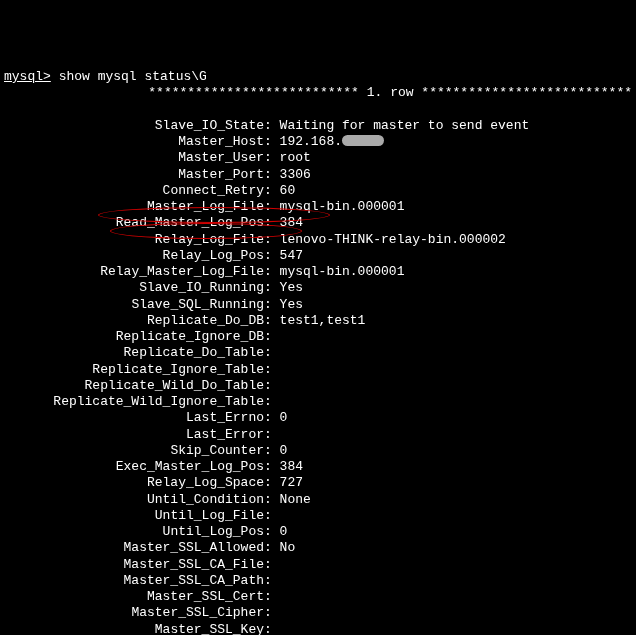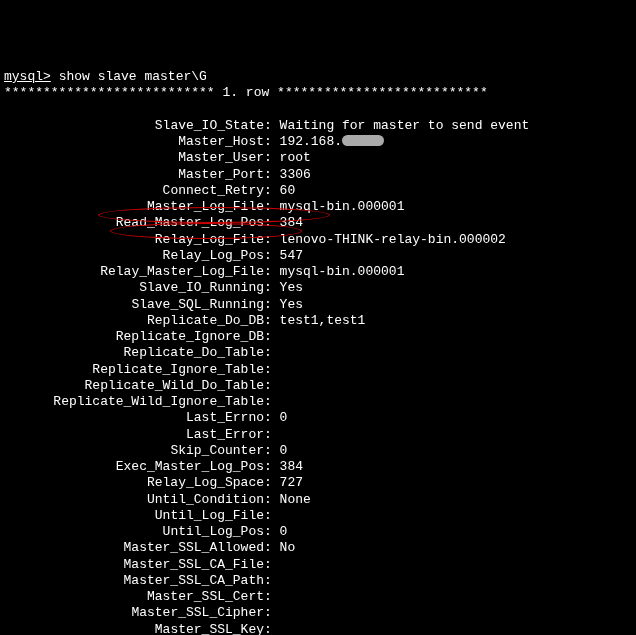--- a/index.html
+++ b/index.html
@@ -12,20 +12,21 @@
       line-height: 1.25;
       white-space: pre;
       position: relative;
     }
     .prompt {
       display: inline;
       text-decoration: underline;
     }
     .row-header {
       display: block;
+      text-align: right;
     }
     .kv-line {
       display: block;
     }
     .label {
       display: inline-block;
       width: 260px;
       text-align: right;
     }
     .sep {
@@ -48,21 +49,21 @@
       border: 1.5px solid #d00000;
       border-radius: 50%;
       pointer-events: none;
     }
   </style>
 </head>
 <body>
 
 
 
-<span><span class="prompt">mysql&gt;</span> <span>show slave master\G</span></span>
+<span><span class="prompt">mysql&gt;</span> <span>show mysql status\G</span></span>
 <span class="row-header"><span>***************************</span> <span>1. row</span> <span>***************************</span></span>
 <div id="fields-container"><span class="kv-line"><span class="label">Slave_IO_State</span><span class="sep">: </span><span class="value">Waiting for master to send event</span></span><span class="kv-line"><span class="label">Master_Host</span><span class="sep">: </span><span class="value">192.168.</span><span class="redacted"></span></span><span class="kv-line"><span class="label">Master_User</span><span class="sep">: </span><span class="value">root</span></span><span class="kv-line"><span class="label">Master_Port</span><span class="sep">: </span><span class="value">3306</span></span><span class="kv-line"><span class="label">Connect_Retry</span><span class="sep">: </span><span class="value">60</span></span><span class="kv-line"><span class="label">Master_Log_File</span><span class="sep">: </span><span class="value">mysql-bin.000001</span></span><span class="kv-line"><span class="label">Read_Master_Log_Pos</span><span class="sep">: </span><span class="value">384</span></span><span class="kv-line"><span class="label">Relay_Log_File</span><span class="sep">: </span><span class="value">lenovo-THINK-relay-bin.000002</span></span><span class="kv-line"><span class="label">Relay_Log_Pos</span><span class="sep">: </span><span class="value">547</span></span><span class="kv-line"><span class="label">Relay_Master_Log_File</span><span class="sep">: </span><span class="value">mysql-bin.000001</span></span><span class="kv-line"><span class="label">Slave_IO_Running</span><span class="sep">: </span><span class="value">Yes</span></span><span class="kv-line"><span class="label">Slave_SQL_Running</span><span class="sep">: </span><span class="value">Yes</span></span><span class="kv-line"><span class="label">Replicate_Do_DB</span><span class="sep">: </span><span class="value">test1,test1</span></span><span class="kv-line"><span class="label">Replicate_Ignore_DB</span><span class="sep">: </span><span class="value"></span></span><span class="kv-line"><span class="label">Replicate_Do_Table</span><span class="sep">: </span><span class="value"></span></span><span class="kv-line"><span class="label">Replicate_Ignore_Table</span><span class="sep">: </span><span class="value"></span></span><span class="kv-line"><span class="label">Replicate_Wild_Do_Table</span><span class="sep">: </span><span class="value"></span></span><span class="kv-line"><span class="label">Replicate_Wild_Ignore_Table</span><span class="sep">: </span><span class="value"></span></span><span class="kv-line"><span class="label">Last_Errno</span><span class="sep">: </span><span class="value">0</span></span><span class="kv-line"><span class="label">Last_Error</span><span class="sep">: </span><span class="value"></span></span><span class="kv-line"><span class="label">Skip_Counter</span><span class="sep">: </span><span class="value">0</span></span><span class="kv-line"><span class="label">Exec_Master_Log_Pos</span><span class="sep">: </span><span class="value">384</span></span><span class="kv-line"><span class="label">Relay_Log_Space</span><span class="sep">: </span><span class="value">727</span></span><span class="kv-line"><span class="label">Until_Condition</span><span class="sep">: </span><span class="value">None</span></span><span class="kv-line"><span class="label">Until_Log_File</span><span class="sep">: </span><span class="value"></span></span><span class="kv-line"><span class="label">Until_Log_Pos</span><span class="sep">: </span><span class="value">0</span></span><span class="kv-line"><span class="label">Master_SSL_Allowed</span><span class="sep">: </span><span class="value">No</span></span><span class="kv-line"><span class="label">Master_SSL_CA_File</span><span class="sep">: </span><span class="value"></span></span><span class="kv-line"><span class="label">Master_SSL_CA_Path</span><span class="sep">: </span><span class="value"></span></span><span class="kv-line"><span class="label">Master_SSL_Cert</span><span class="sep">: </span><span class="value"></span></span><span class="kv-line"><span class="label">Master_SSL_Cipher</span><span class="sep">: </span><span class="value"></span></span><span class="kv-line"><span class="label">Master_SSL_Key</span><span class="sep">: </span><span class="value"></span></span></div>
 
 <div class="highlight-oval" style="top:207px; left:98px; width:230px; height:14px;"></div>
 <div class="highlight-oval" style="top:223px; left:110px; width:190px; height:14px;"></div>
 
 
 
 
 </body></html>

